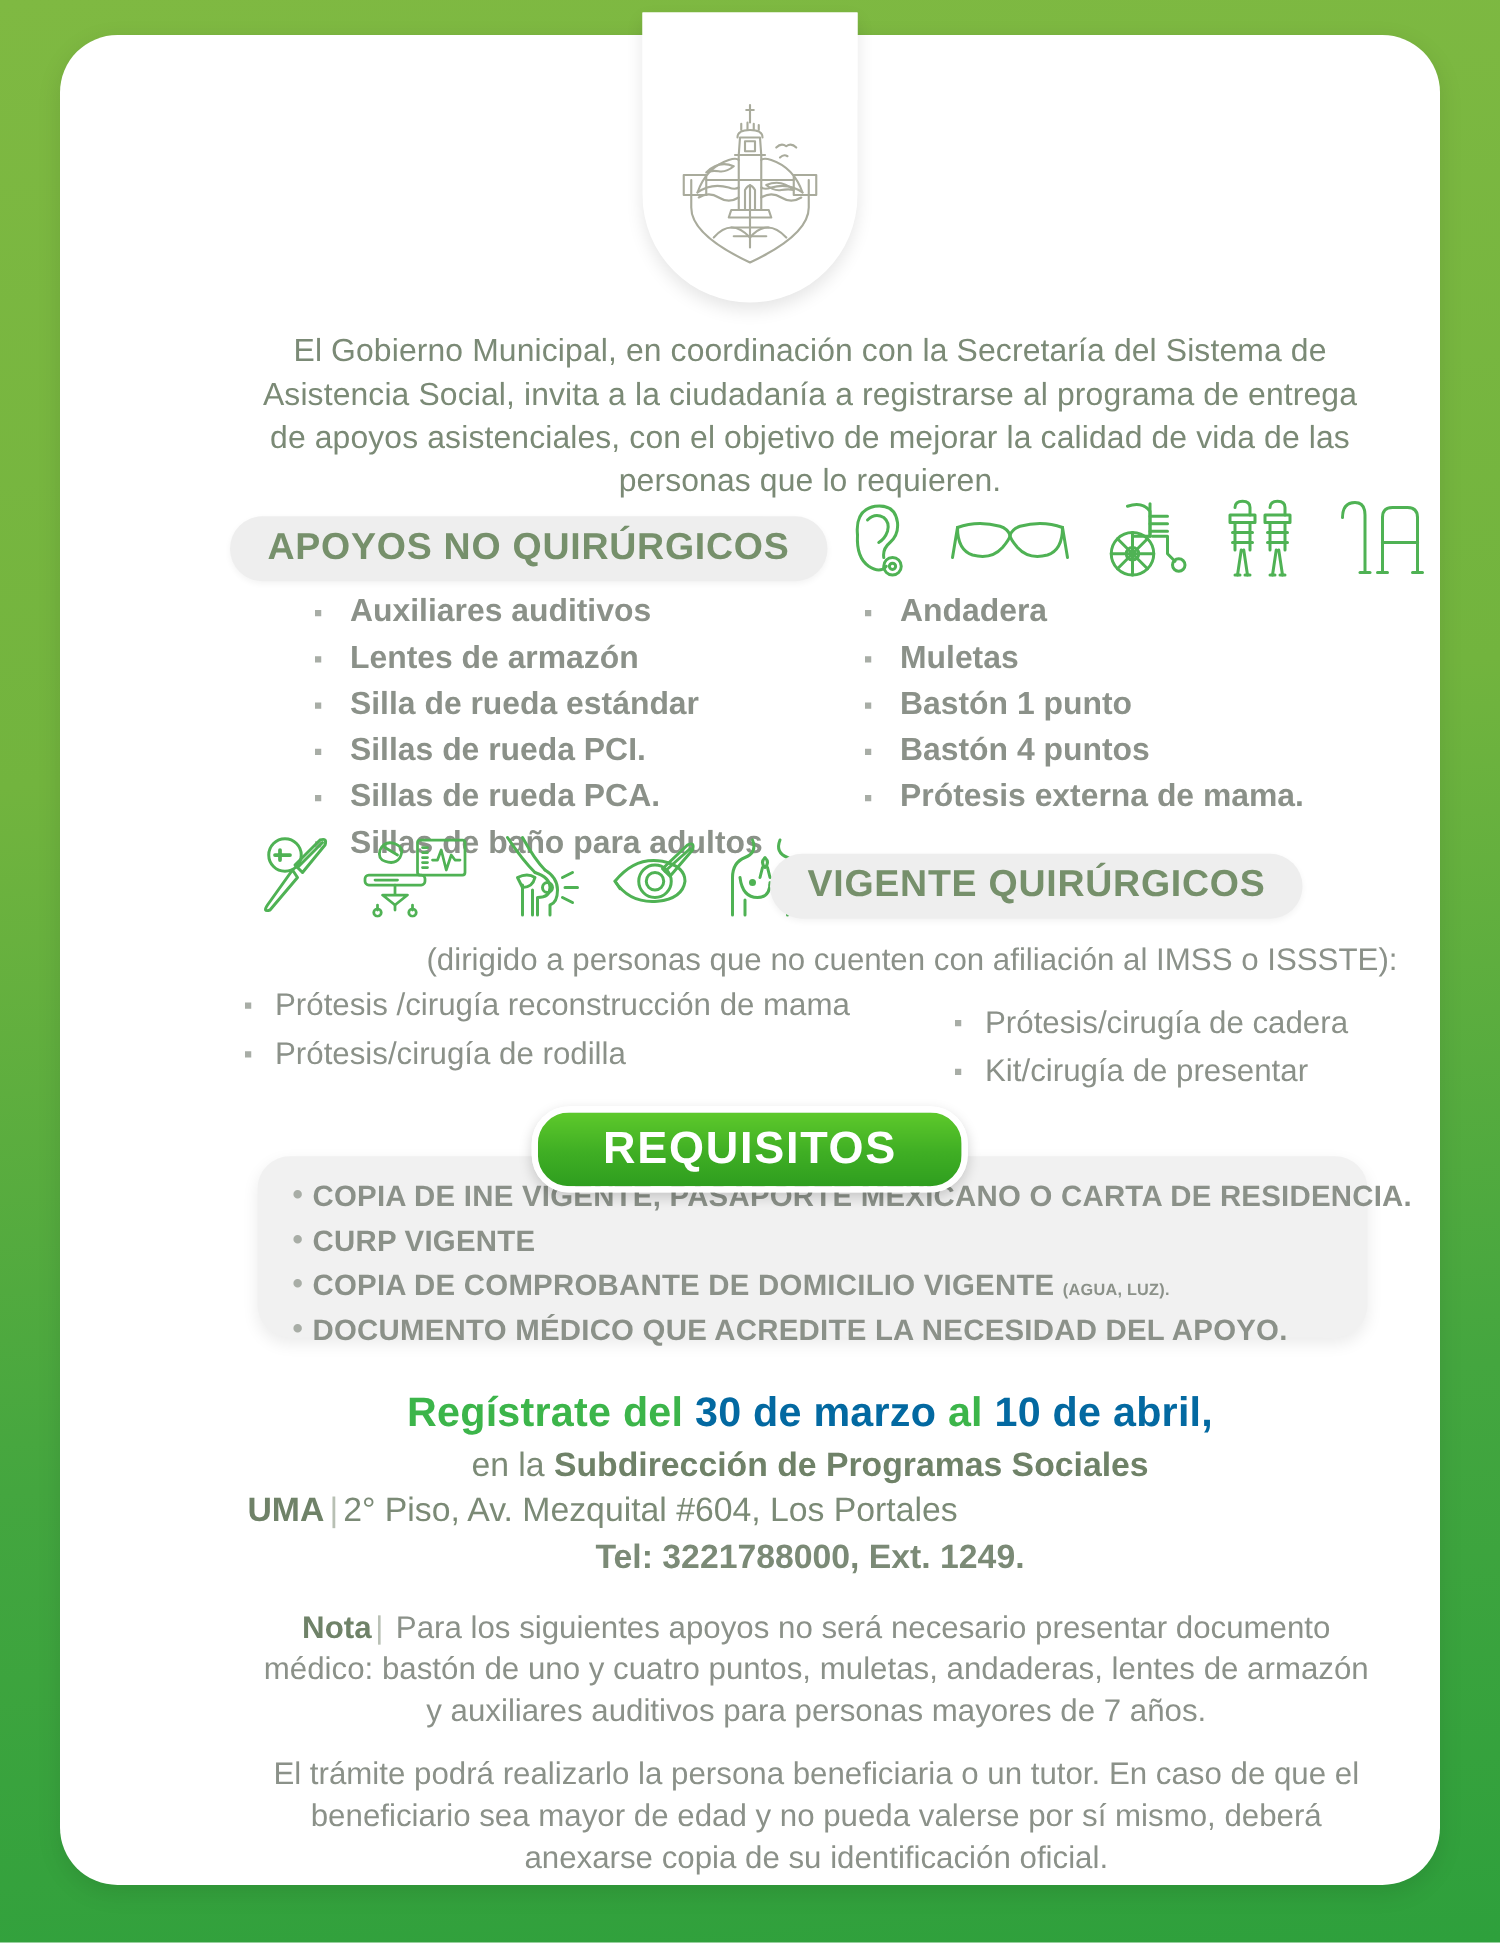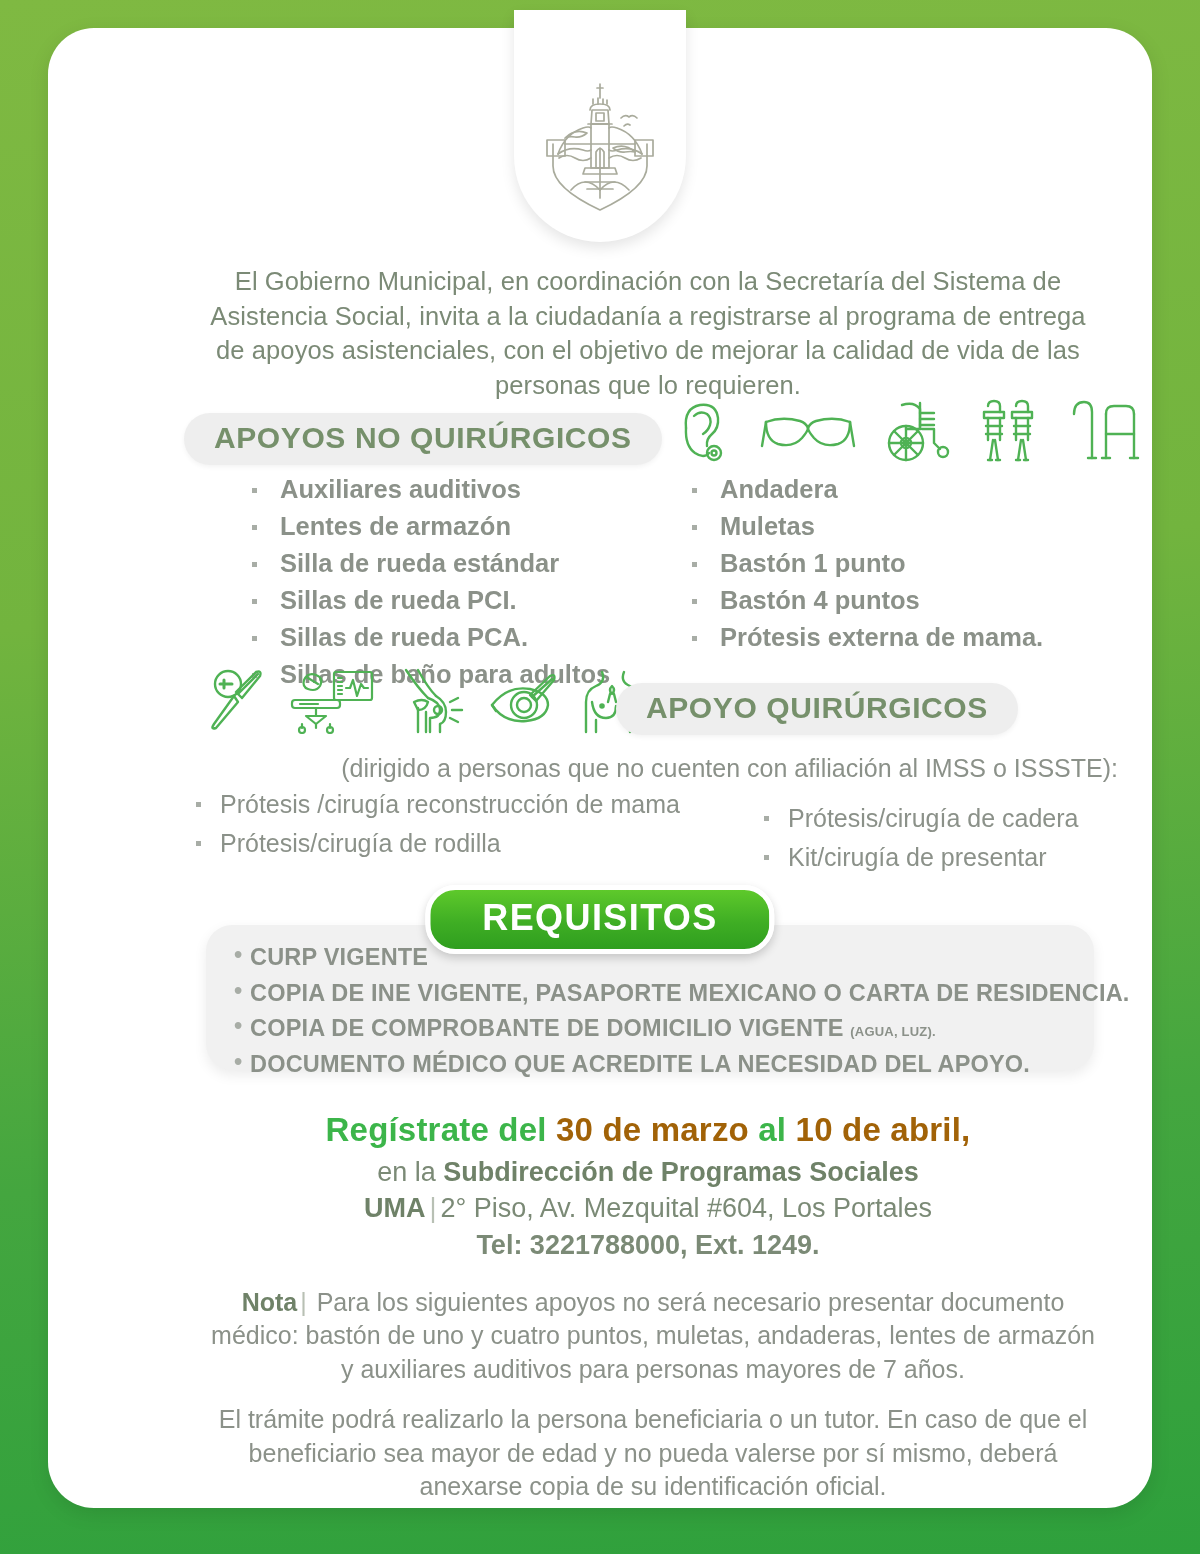--- a/index.html
+++ b/index.html
@@ -205,38 +205,38 @@
   .reg-line1 {
     position: absolute;
     left: 150px; top: 1083px;
     width: 900px;
     text-align: center;
     font-size: 33px;
     font-weight: 600;
     color: #3cb54a;
     letter-spacing: .2px;
   }
-  .reg-line1 b { font-weight: bold; color: #a16207; }
+  .reg-line1 b { font-weight: bold; color: #0369a1; }
 
   .reg-line2 {
     position: absolute;
     left: 150px; top: 1129px;
     width: 900px;
     text-align: center;
     font-size: 27px;
     color: #7b8a76;
     font-weight: 500;
   }
   .reg-line2 b { font-weight: bold; color: #6f8268; }
 
   .reg-line3 {
     position: absolute;
     left: 150px; top: 1165px;
     width: 900px;
-    text-align: center;
+    text-align: left;
     font-size: 27px;
     color: #7b8a76;
     font-weight: 500;
   }
   .reg-line3 b { font-weight: bold; color: #6f8268; }
   .reg-line3 .sep { color: #b8c0b4; padding: 0 4px; font-weight: 400; }
 
   .reg-line4 {
     position: absolute;
     left: 150px; top: 1202px;
@@ -466,38 +466,38 @@
           <path d="M52 34 Q50 48 40 50"></path>
           <circle cx="20" cy="38" r="1.6" fill="#4fb254"></circle>
           <path d="M34 40 q4 6 10 8 q5 2 8 0" stroke-dasharray="3 4"></path>
           <path d="M30 18 q-4 4 0 8 q4 -4 0 -8 Z"></path>
           <path d="M28 26 L26 34 M32 26 L34 34"></path>
           <path d="M14 52 L14 64 M48 52 L48 64"></path>
         </g>
       </svg>
     </div>
 
-    <div id="pill-quir" class="pill">APOYO QUIRÚRGICOS</div>
+    <div id="pill-quir" class="pill">VIGENTE QUIRÚRGICOS</div>
 
     <div class="subnote">(dirigido a personas que no cuenten con afiliación al IMSS o ISSSTE):</div>
 
     <ul class="slist" id="list-s-left">
       <li>Prótesis /cirugía reconstrucción de mama</li>
       <li>Prótesis/cirugía de rodilla</li>
     </ul>
     <ul class="slist" id="list-s-right">
       <li>Prótesis/cirugía de cadera</li>
       <li>Kit/cirugía de presentar</li>
     </ul>
 
     <div class="req-box"></div>
     <div class="req-badge">REQUISITOS</div>
     <ul class="req-list">
+      <li><span>COPIA DE INE VIGENTE, PASAPORTE MEXICANO O CARTA DE RESIDENCIA.</span><span class="small"></span></li>
       <li><span>CURP VIGENTE</span><span class="small"></span></li>
-      <li><span>COPIA DE INE VIGENTE, PASAPORTE MEXICANO O CARTA DE RESIDENCIA.</span><span class="small"></span></li>
       <li><span>COPIA DE COMPROBANTE DE DOMICILIO VIGENTE </span><span class="small">(AGUA, LUZ).</span></li>
       <li><span>DOCUMENTO MÉDICO QUE ACREDITE LA NECESIDAD DEL APOYO.</span><span class="small"></span></li>
     </ul>
 
     <div class="reg-line1">
       <span>Regístrate del </span><b>30 de marzo</b><span> al </span><b>10 de abril,</b>
     </div>
     <div class="reg-line2">
       <span>en la </span><b>Subdirección de Programas Sociales</b>
     </div>

